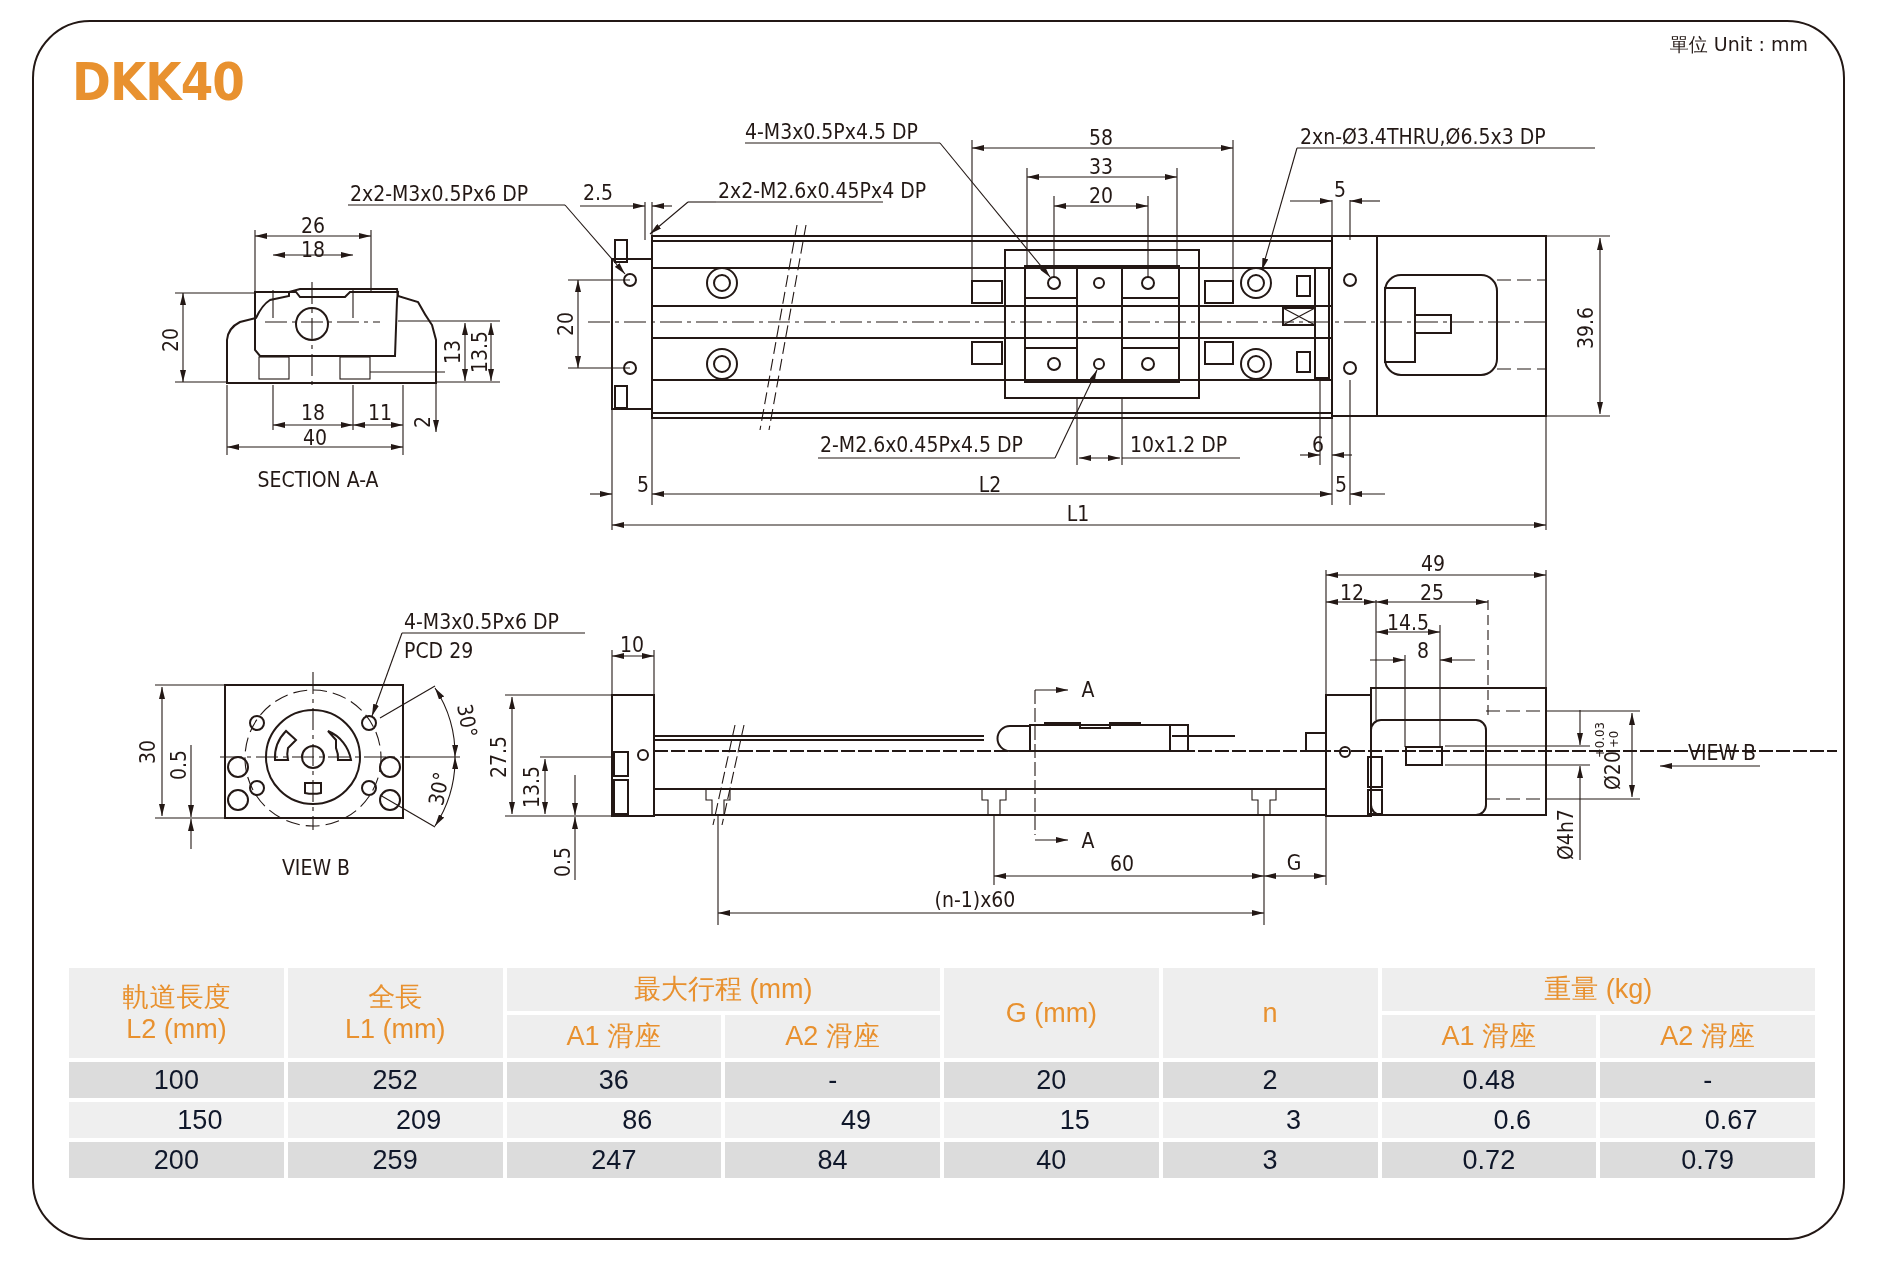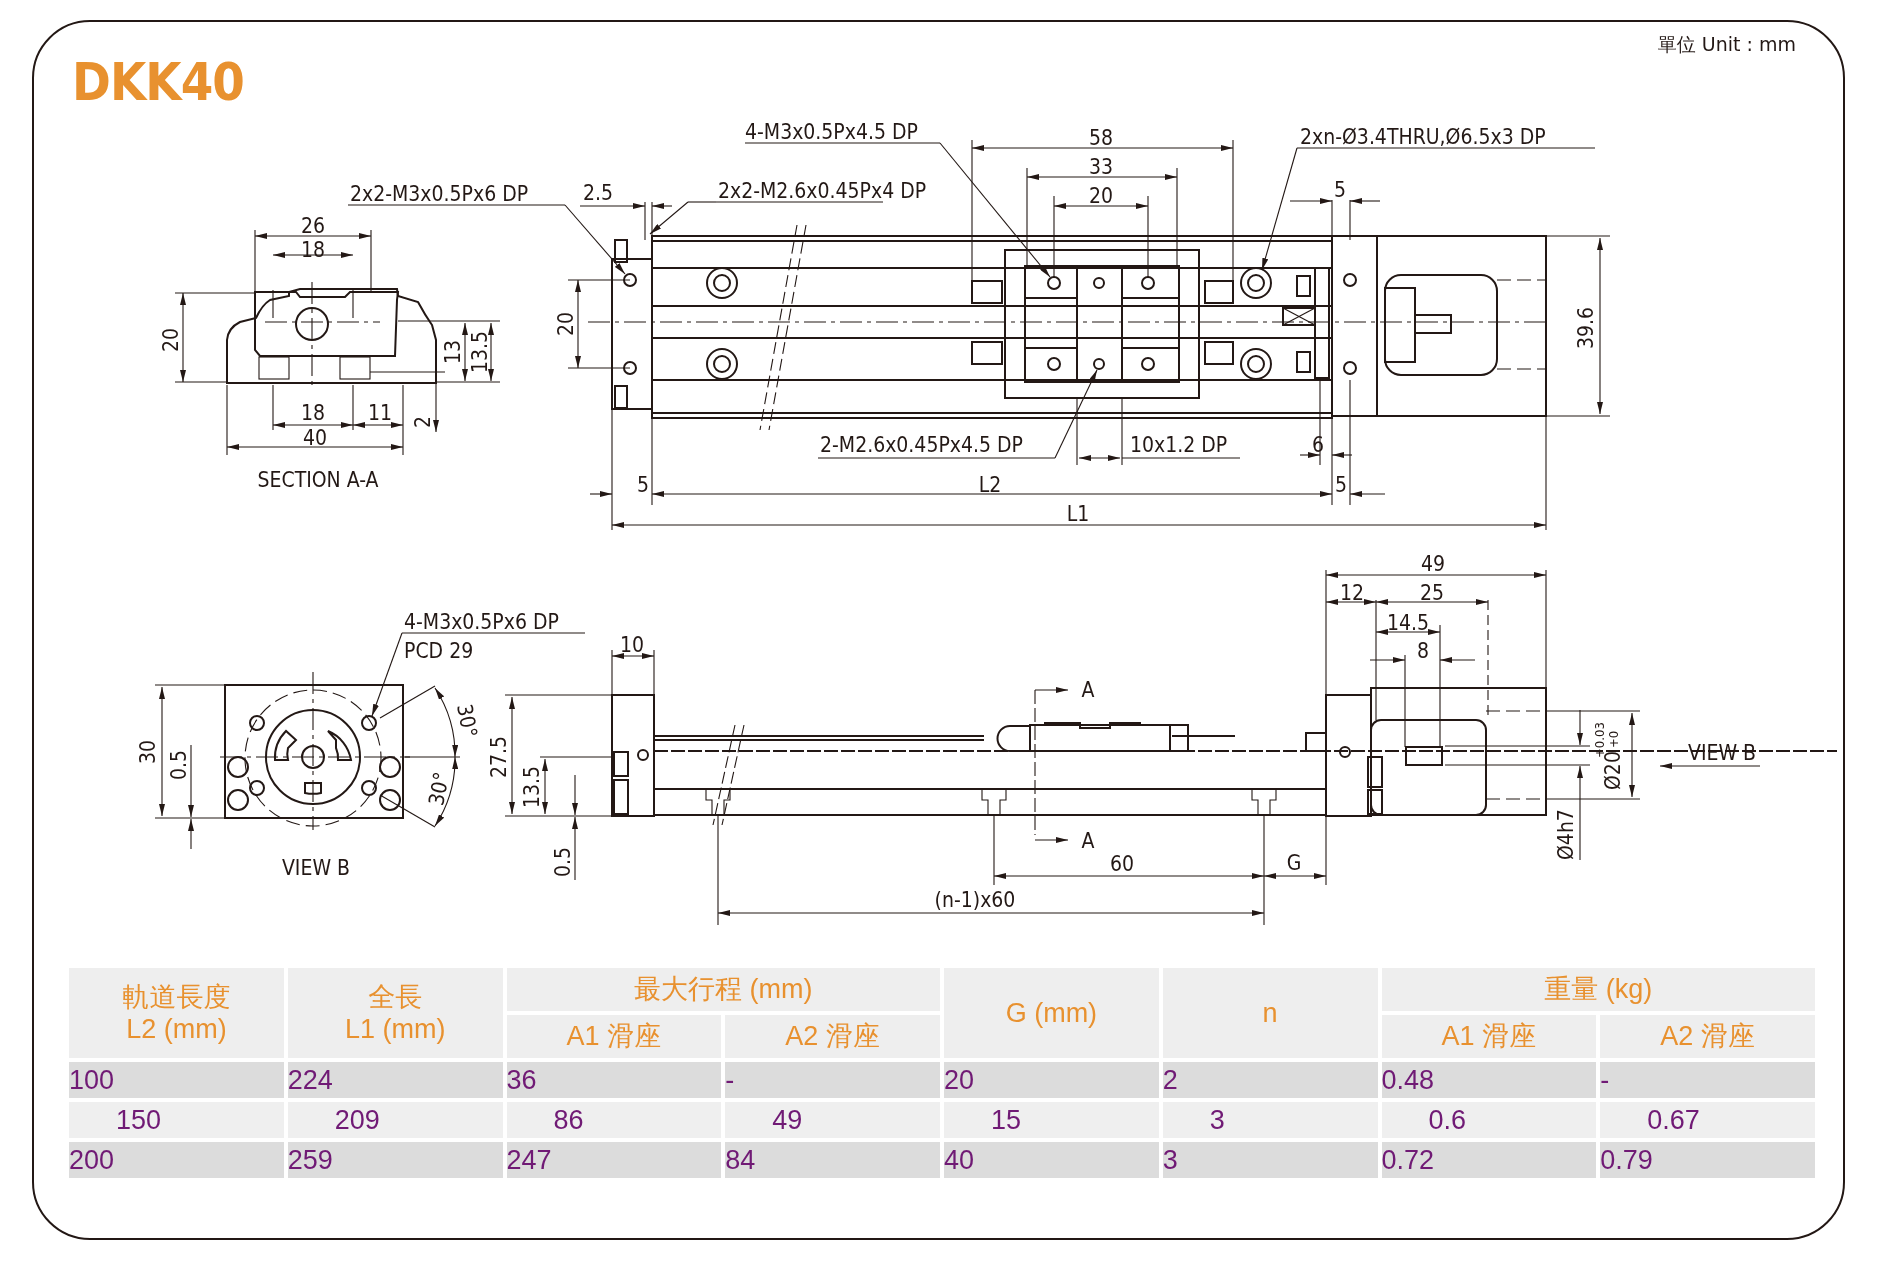--- a/index.html
+++ b/index.html
@@ -3,38 +3,38 @@
 <meta charset="utf-8">
 <style>
   html, body { margin:0; padding:0; background:#ffffff; }
   body { width:1877px; height:1262px; position:relative; overflow:hidden;
          font-family:"DejaVu Sans Condensed","DejaVu Sans",sans-serif; color:#231815; }
   .frame { position:absolute; left:32px; top:20px; width:1813px; height:1220px;
            border:2.5px solid #231815; border-radius:58px; box-sizing:border-box; }
   .title { position:absolute; left:72px; top:52px; font-family:"DejaVu Sans",sans-serif;
            font-weight:bold; font-size:52px; color:#e8912f; letter-spacing:-1px;
            transform:scaleX(0.9); transform-origin:left top; }
-  .unit { position:absolute; right:81px; top:32px; font-size:19px; color:#231815;
+  .unit { position:absolute; right:69px; top:32px; font-size:19px; color:#231815;
           font-family:"DejaVu Sans",sans-serif; }
   svg.drawing { position:absolute; left:0; top:0; }
   svg.drawing text { font-family:"DejaVu Sans Condensed","DejaVu Sans",sans-serif;
                      font-size:21px; fill:#231815; }
   .ln { stroke:#231815; stroke-width:2; fill:none; }
   .thin { stroke:#231815; stroke-width:1.1; fill:none; }
   .dash { stroke:#231815; stroke-width:1.1; fill:none; stroke-dasharray:14 6; }
   .cl { stroke:#231815; stroke-width:1.1; fill:none; stroke-dasharray:22 5 4 5; }
 
   table.spec { position:absolute; left:69px; top:968px; width:1754px;
                border-collapse:separate; border-spacing:4px 4px; margin:-4px;
                table-layout:fixed; font-family:Liberation Sans, sans-serif; }
   table.spec th { background:#eeeeee; color:#e8912f; font-weight:normal; font-size:27px;
                   text-align:center; vertical-align:middle; padding:0; line-height:1.2; }
   table.spec th.top { height:43px; }
   table.spec th.sub { height:43px; }
-  table.spec td { font-size:27px; height:36px; padding:0; color:#701a75; }
+  table.spec td { font-size:27px; text-align:center; height:36px; padding:0; color:#0f172a; }
   table.spec tr.odd td { background:#dcdcdc; }
   table.spec tr.even td { background:#efefef;padding-left:47px; }
   table.spec tbody tr:first-child td { border-top:0; }
 </style>
 </head>
 <body>
 
 <div class="frame"></div>
 <div class="title">DKK40</div>
 <div class="unit">單位 Unit : mm</div>
@@ -414,21 +414,21 @@
     <tr>
       <th class="sub">A1 滑座</th>
       <th class="sub">A2 滑座</th>
       <th class="sub">A1 滑座</th>
       <th class="sub">A2 滑座</th>
     </tr>
   </thead>
   <tbody>
     <tr class="odd">
       <td>100</td>
-      <td>224</td>
+      <td>252</td>
       <td>36</td>
       <td>-</td>
       <td>20</td>
       <td>2</td>
       <td>0.48</td>
       <td>-</td>
     </tr>
     <tr class="even">
       <td>150</td>
       <td>209</td>

